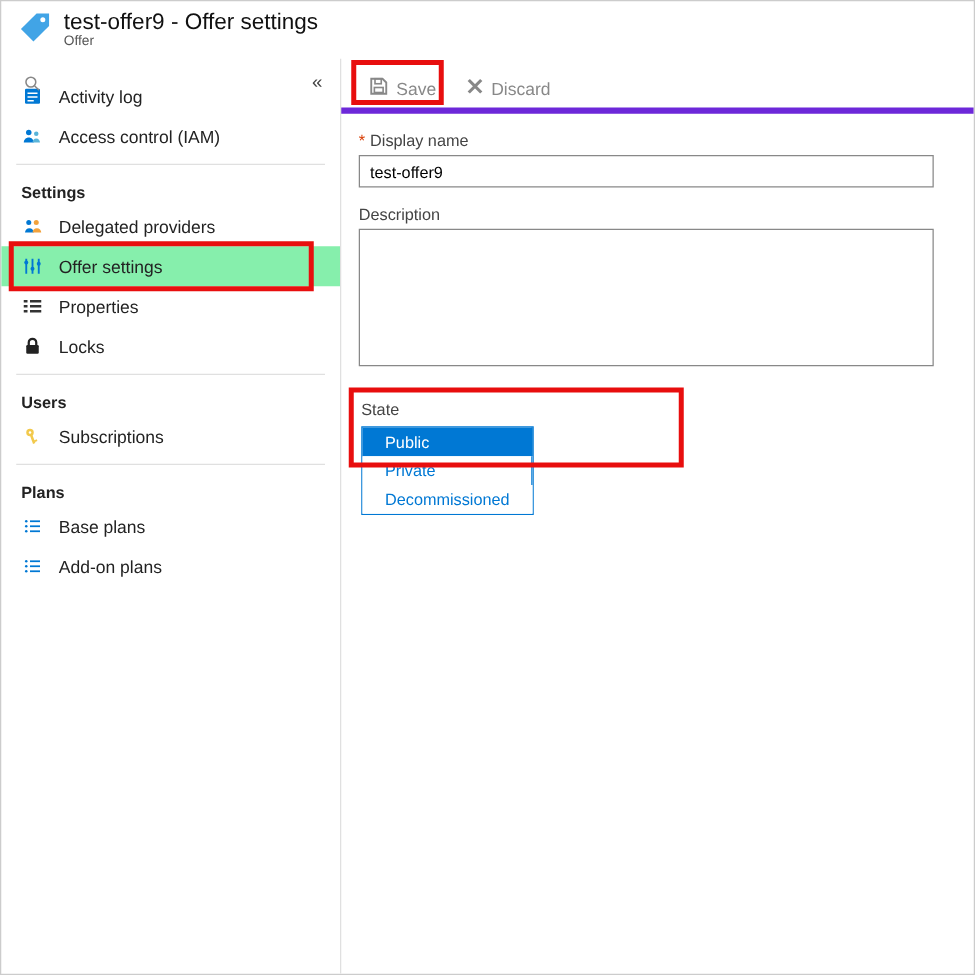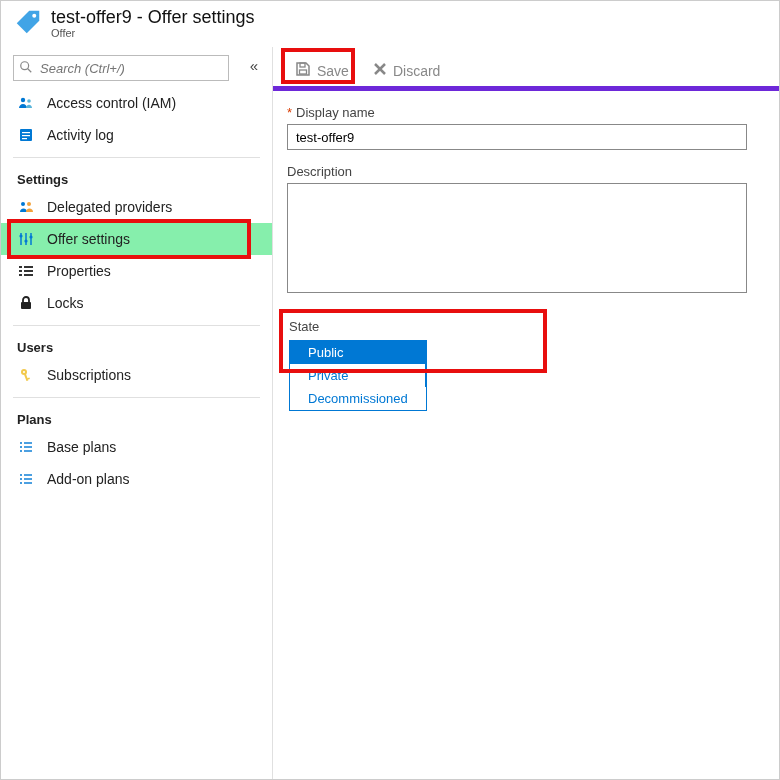--- a/index.html
+++ b/index.html
@@ -53,45 +53,44 @@
 <div class="body">
 
   <div class="sidebar">
     <div class="search-wrap">
       <span class="search-icon">
         <svg width="14" height="14" viewBox="0 0 16 16">
             <circle cx="6.5" cy="6.5" r="4.5" stroke="#888" stroke-width="1.4" fill="none"></circle>
             <line x1="10" y1="10" x2="14" y2="14" stroke="#888" stroke-width="1.4"></line>
           </svg>
       </span>
-      <input class="search" placeholder="Search (Ctrl+/)" style="">
       <span class="collapse">«</span>
     </div>
 
+    <div class="nav-item">
+      <span class="nav-icon">
+        <svg width="16" height="16" viewBox="0 0 16 16">
+            <rect x="2" y="2" width="12" height="12" rx="1" fill="#0078d4"></rect>
+            <rect x="4" y="5" width="8" height="1.2" fill="#fff"></rect>
+            <rect x="4" y="8" width="8" height="1.2" fill="#fff"></rect>
+            <rect x="4" y="11" width="5" height="1.2" fill="#fff"></rect>
+          </svg>
+      </span>
+      <span>Activity log</span>
+    </div>
     <div class="nav-item">
       <span class="nav-icon">
         <svg width="16" height="16" viewBox="0 0 16 16">
             <circle cx="5" cy="5" r="2.2" fill="#0078d4"></circle>
             <path d="M1 13c0-2.2 1.8-4 4-4s4 1.8 4 4" fill="#0078d4"></path>
             <circle cx="11" cy="6" r="1.8" fill="#59b4d9"></circle>
             <path d="M8 13c0-1.8 1.3-3.2 3-3.2s3 1.4 3 3.2" fill="#59b4d9"></path>
           </svg>
       </span>
       <span>Access control (IAM)</span>
-    </div>
-    <div class="nav-item">
-      <span class="nav-icon">
-        <svg width="16" height="16" viewBox="0 0 16 16">
-            <rect x="2" y="2" width="12" height="12" rx="1" fill="#0078d4"></rect>
-            <rect x="4" y="5" width="8" height="1.2" fill="#fff"></rect>
-            <rect x="4" y="8" width="8" height="1.2" fill="#fff"></rect>
-            <rect x="4" y="11" width="5" height="1.2" fill="#fff"></rect>
-          </svg>
-      </span>
-      <span>Activity log</span>
     </div>
 
     <hr class="nav-sep">
 
     <div class="nav-group-label">Settings</div>
     <div class="nav-item">
       <span class="nav-icon">
         <svg width="16" height="16" viewBox="0 0 16 16">
             <circle cx="5" cy="5" r="2" fill="#0078d4"></circle>
             <circle cx="11" cy="5" r="2" fill="#f2a23c"></circle>

